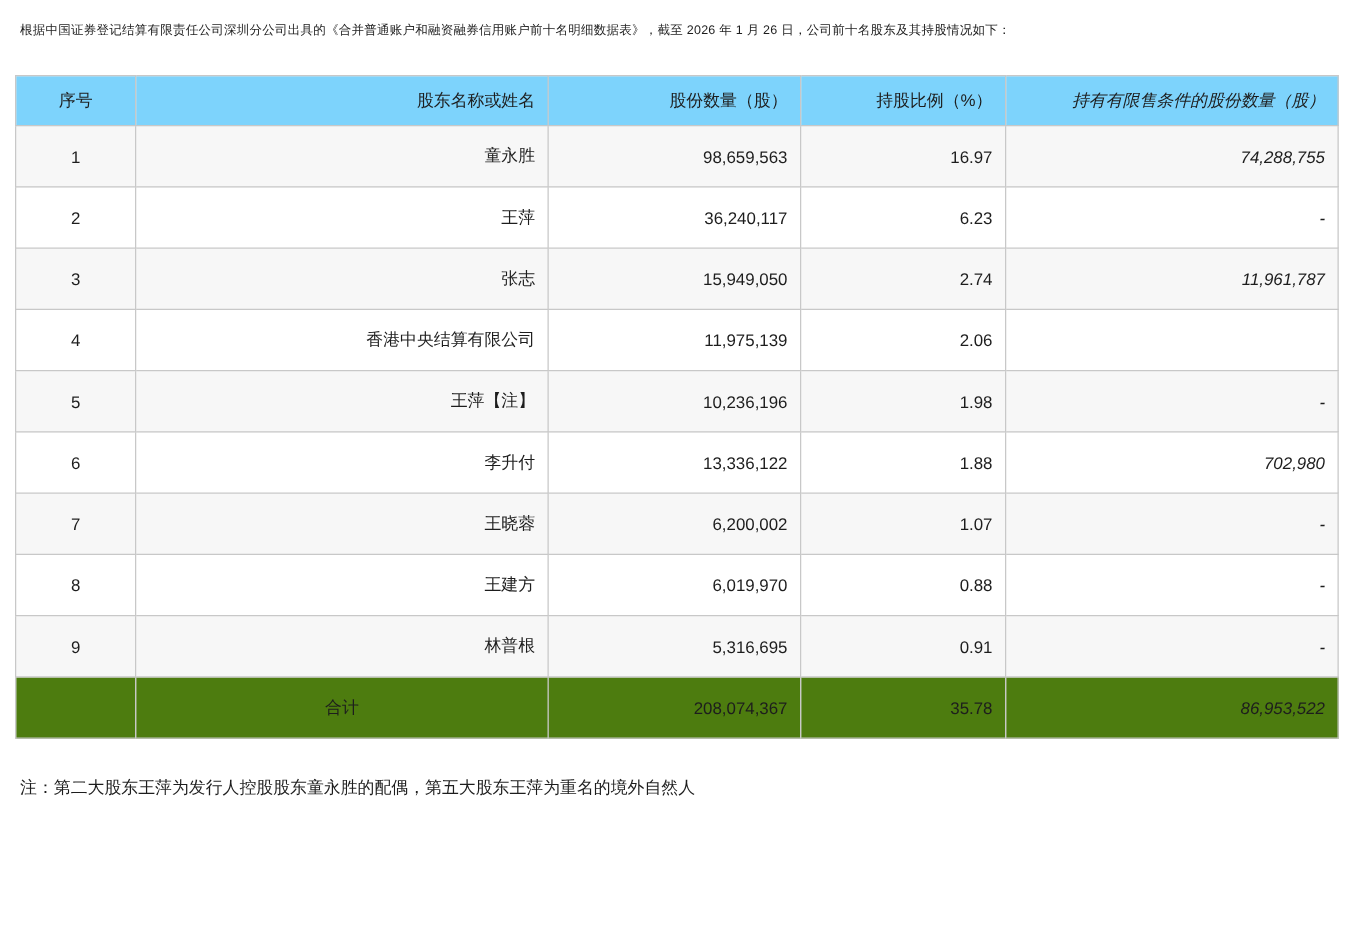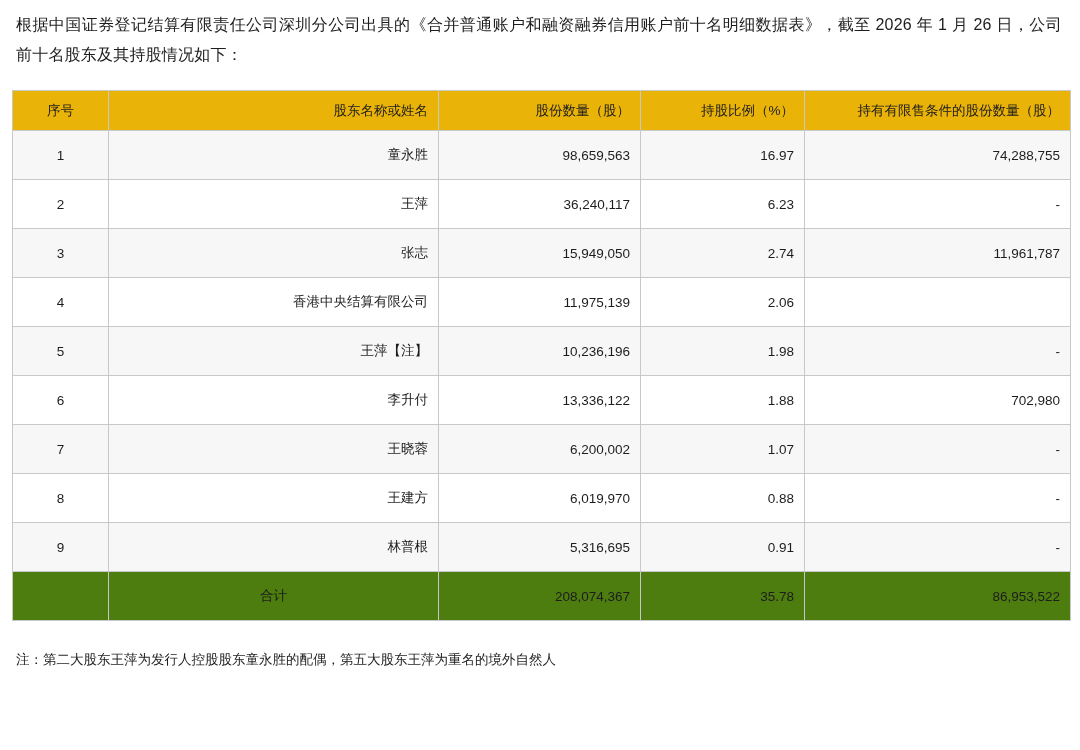--- a/index.html
+++ b/index.html
@@ -15,21 +15,21 @@
     overflow: hidden;
   }
   .page {
     position: relative;
     width: 1080px;
     height: 750px;
     box-sizing: border-box;
     padding: 10px 12px 0 12px;
   }
   .intro {
-    font-size: 16px;
+    font-size: 10px;
     line-height: 30px;
     letter-spacing: 0.2px;
     color: #1d1d1d;
     margin: 0 0 0 0;
     padding: 0 6px 0 4px;
     text-align: justify;
   }
   table.shareholders {
     border-collapse: collapse;
     width: 1058px;
@@ -40,36 +40,36 @@
     border: 1px solid #c8c8c8;
     font-size: 13.5px;
     font-weight: normal;
     color: #1d1d1d;
     padding: 0 10px;
     box-sizing: border-box;
   }
   thead td {
     height: 40px;
     text-align: center;
-    background: #eab308;
+    background: #7dd3fc;
   }
   tbody tr td {
     height: 49px;
   }
   tbody tr.shade td {
     background: #f7f7f7;
   }
   tbody tr.tall td {
     height: 66px;
   }
   .c-idx { width: 96px; text-align: center; }
   .c-name { width: 330px; text-align: right; line-height: 24px; }
   .c-shares { width: 202px; text-align: right; padding-right: 14px; }
   .c-pct { width: 164px; text-align: right; padding-right: 16px; }
-  .c-restricted { width: 266px; text-align: right; padding-right: 14px; }
+  .c-restricted { width: 266px; text-align: right; padding-right: 14px; font-style: italic; }
   thead .c-shares, thead .c-pct, thead .c-restricted { text-align: right; padding-right: 10px; }
   tr.total td { background: #4d7c0f; }
   tr.total .c-total-label {
     text-align: center;
   }
   .note {
     margin-top: 26px;
     padding-left: 4px;
     font-size: 13.5px;
     line-height: 26px;

